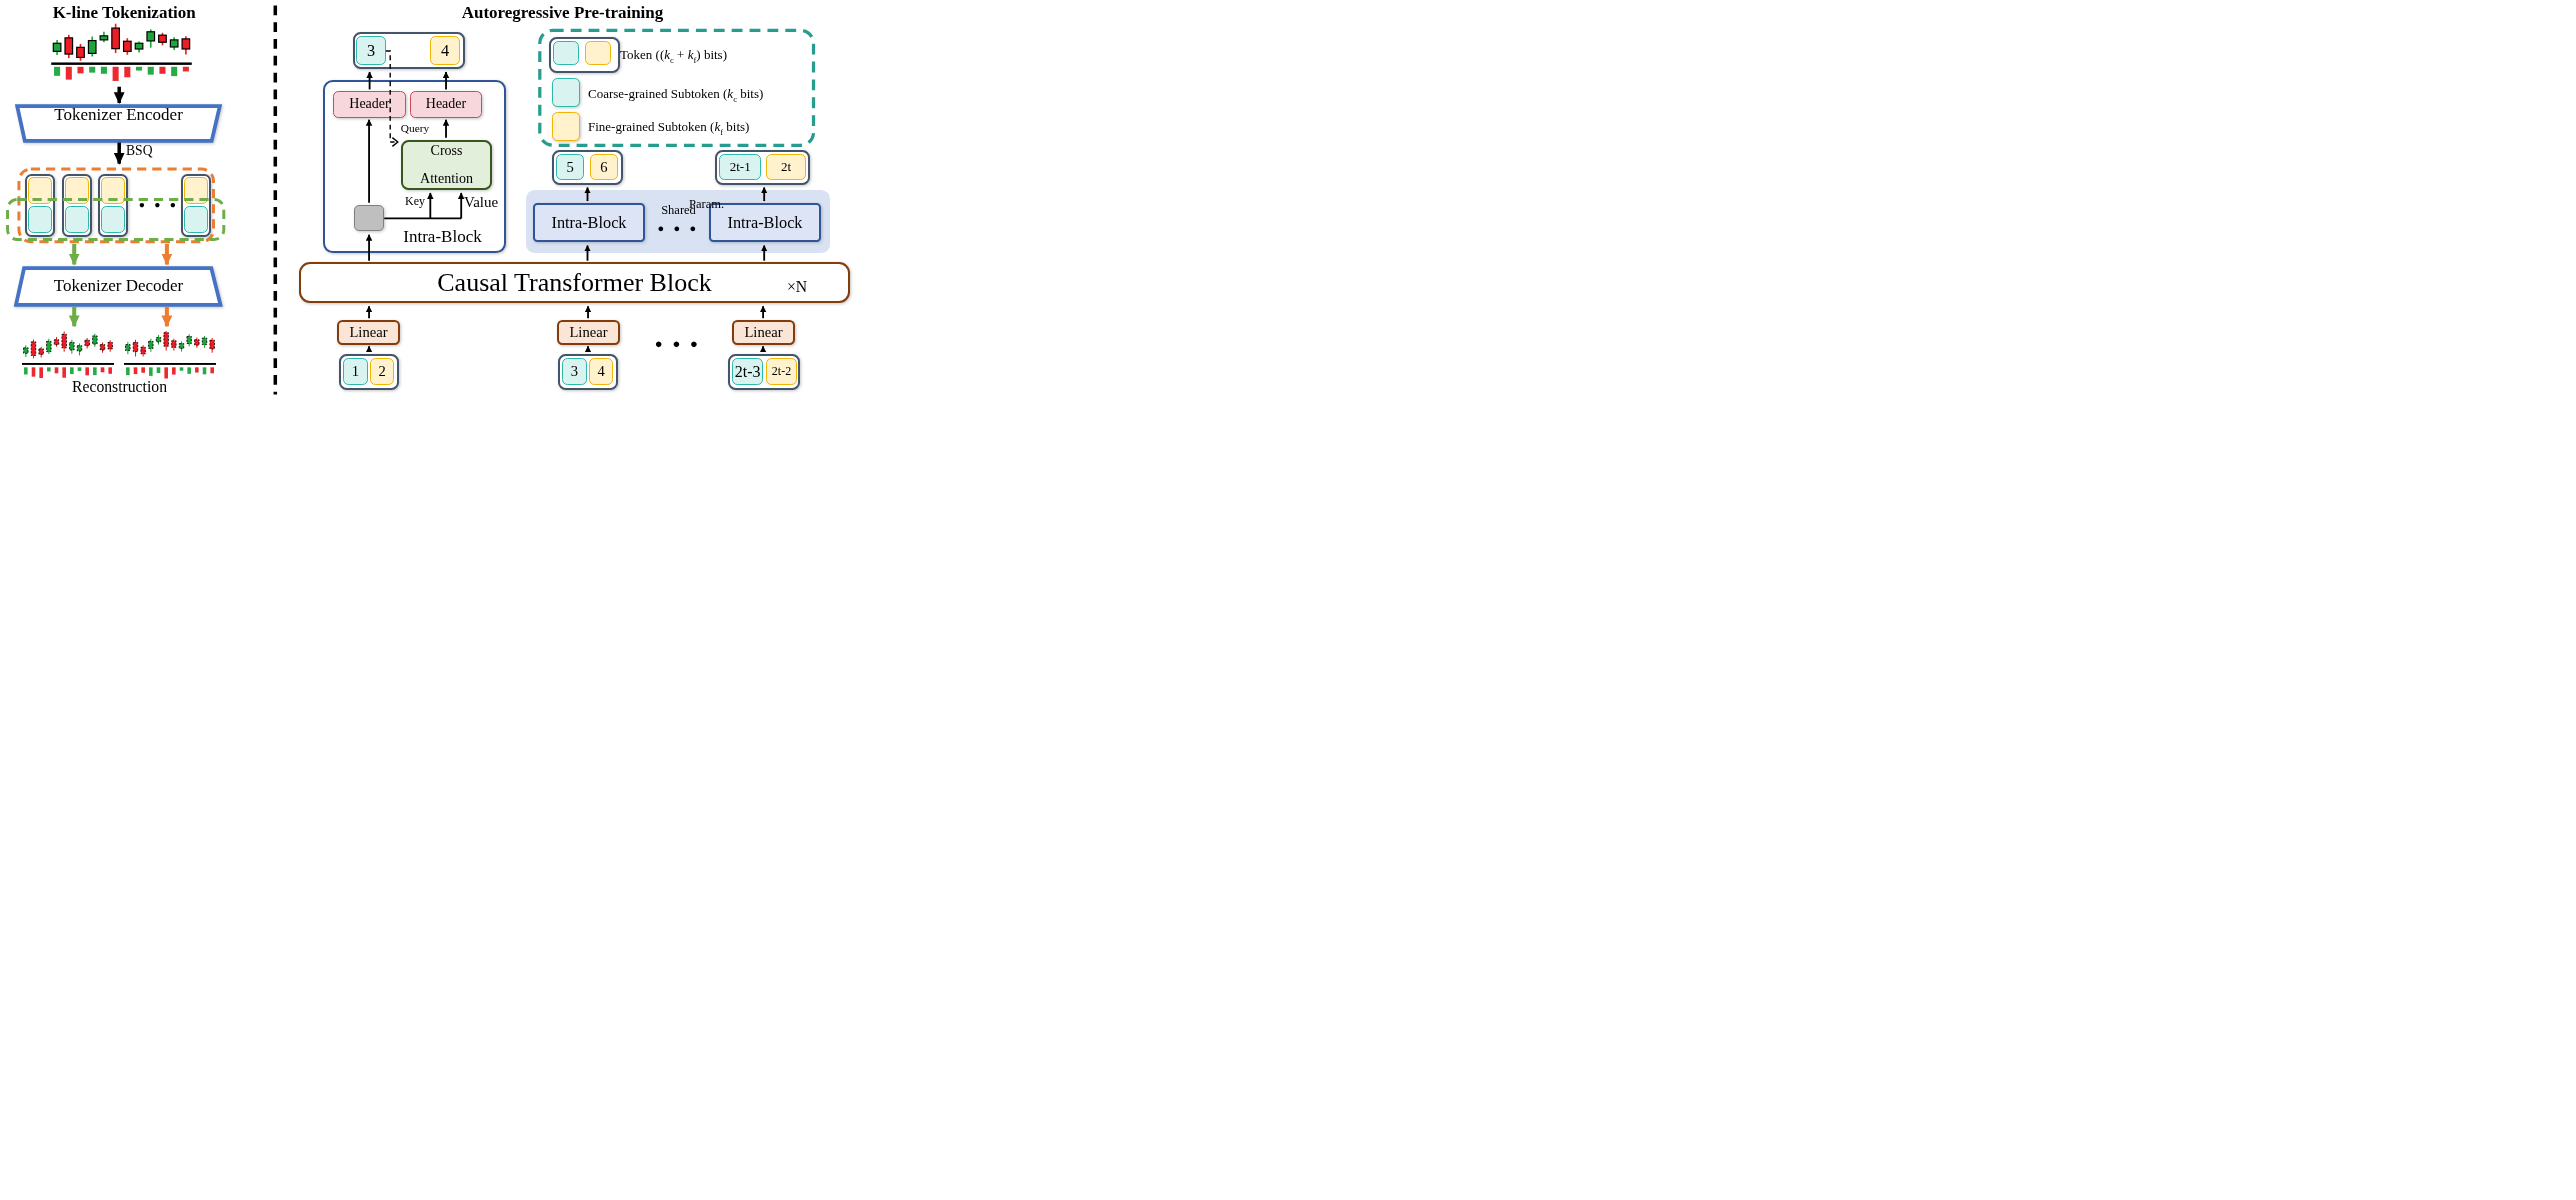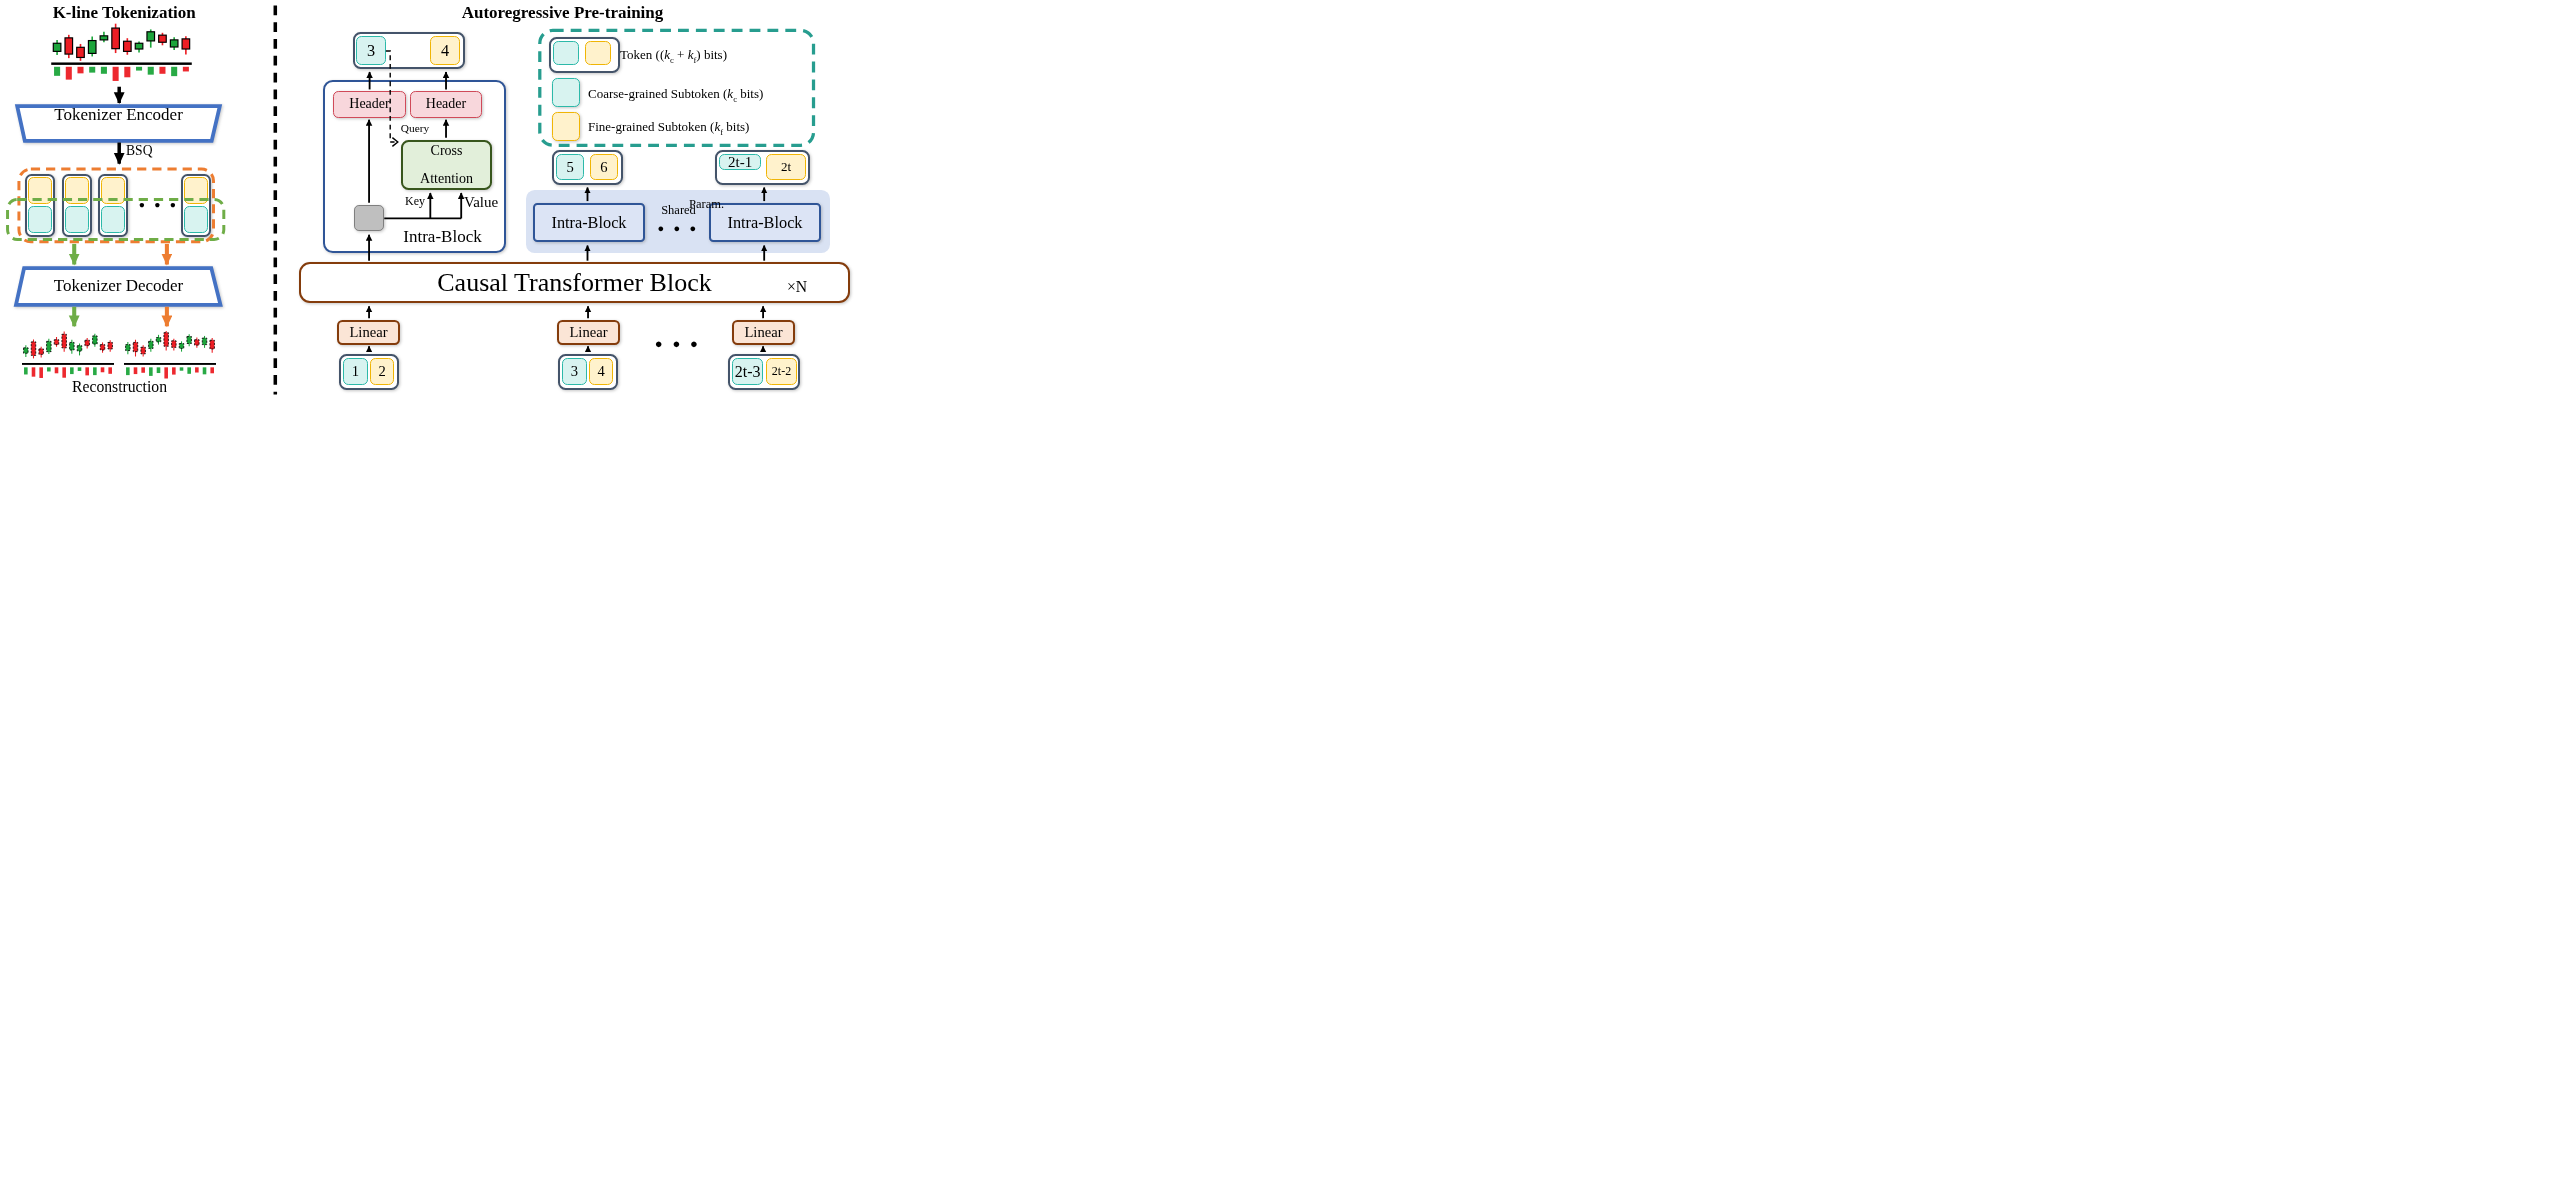--- a/index.html
+++ b/index.html
@@ -236,21 +236,21 @@
   <div class="sub y shadow" style="left:552px;top:112px;width:28px;height:29px;"></div>
   <div class="legend-text" style="left:588px;top:119px;">
     <span>Fine-grained Subtoken (</span><span class="mi">k</span><sub>f</sub><span> bits)</span>
   </div>
 
   <div class="token shadow" style="left:552px;top:150px;width:71px;height:35px;">
     <div class="sub c" style="left:2.2px;top:2.2px;width:28px;height:26px;font-size:14.6px;">5</div>
     <div class="sub y" style="left:36px;top:2.2px;width:28px;height:26px;font-size:14.6px;">6</div>
   </div>
   <div class="token shadow" style="left:715px;top:150px;width:95px;height:35px;">
-    <div class="sub c" style="left:2.2px;top:2.2px;width:42px;height:16px;font-size:15px;">2t-1</div>
+    <div class="sub c" style="left:2.2px;top:2.2px;width:42px;height:26px;font-size:13px;">2t-1</div>
     <div class="sub y" style="left:49px;top:2.2px;width:40px;height:26px;font-size:13px;">2t</div>
   </div>
 
   <div class="band" style="left:526px;top:190px;width:304px;height:63px;"></div>
   <div class="intra ctr shadow" style="left:533px;top:203px;width:112px;height:39px;">Intra-Block</div>
   <div class="intra ctr shadow" style="left:709px;top:203px;width:112px;height:39px;">Intra-Block</div>
   <div class="ctr" style="left:645px;top:203px;width:67px;font-size:12.5px;">Shared</div>
   <div class="ctr" style="left:645px;top:197px;width:67px;font-size:12.5px;margin-left:28px;">Param.</div>
   <div class="dots" style="left:645px;top:222px;width:67px;font-size:11px;">● ● ●</div>
 

